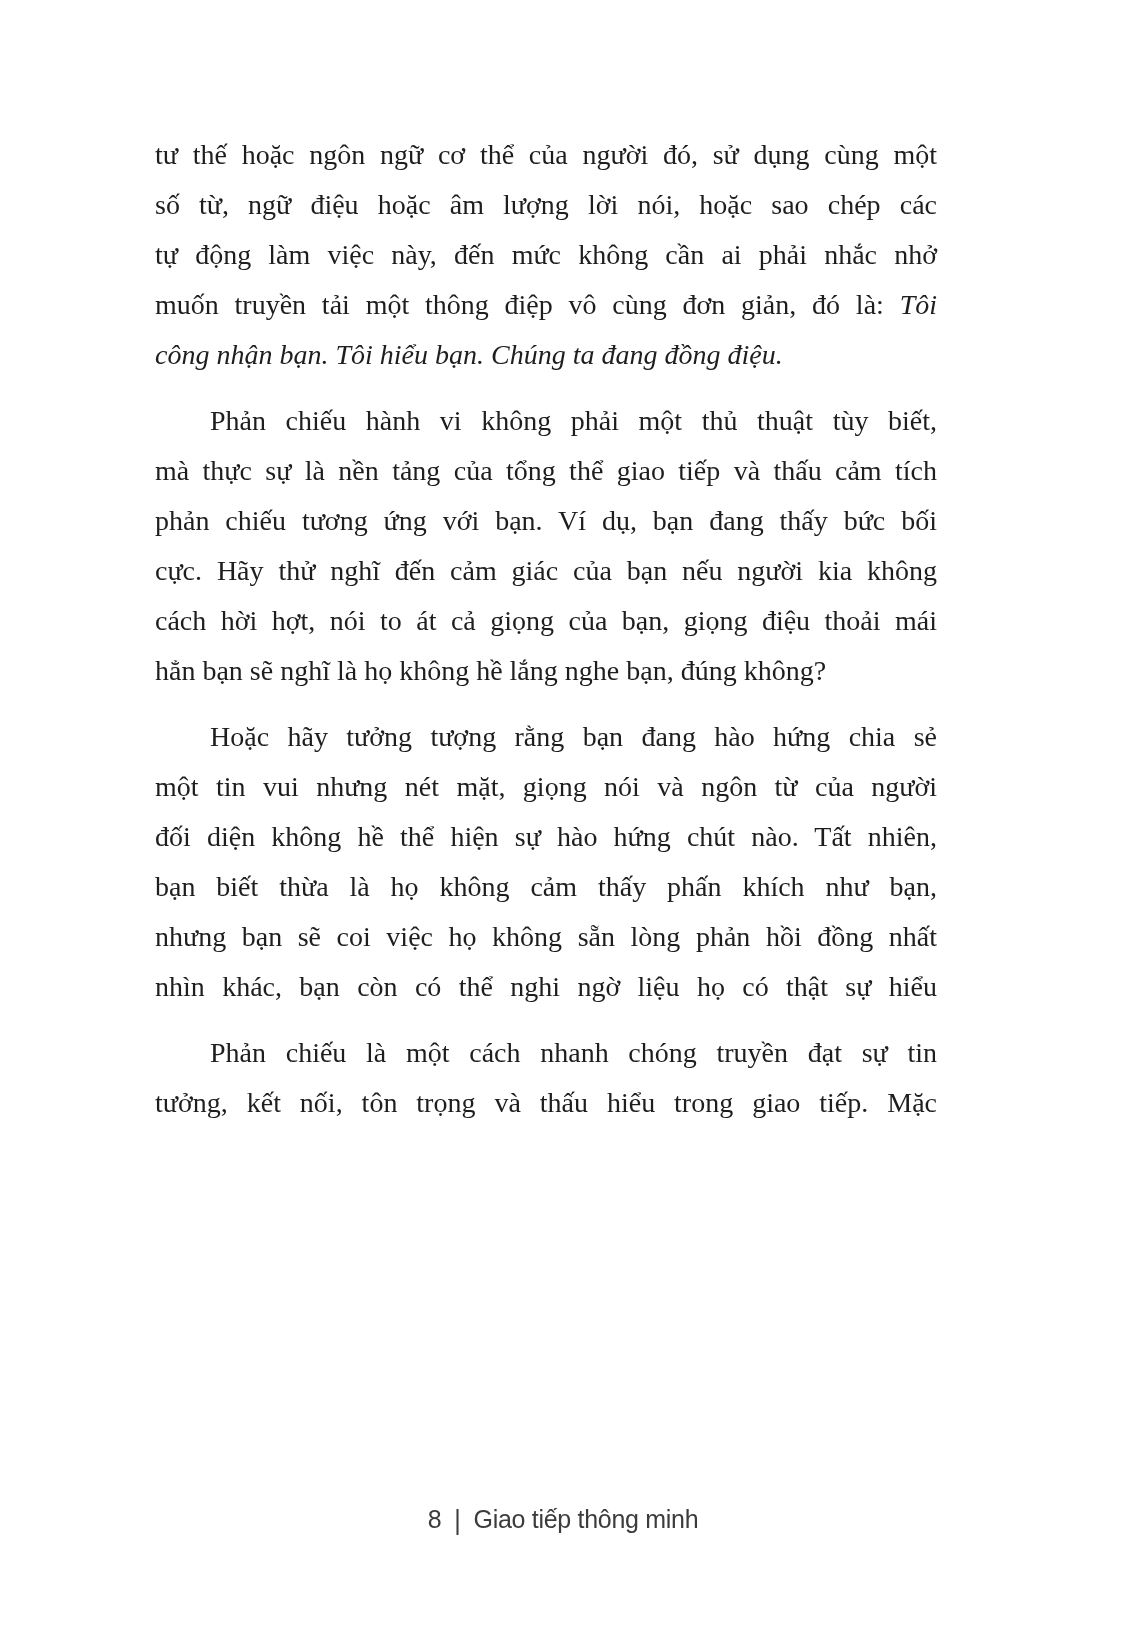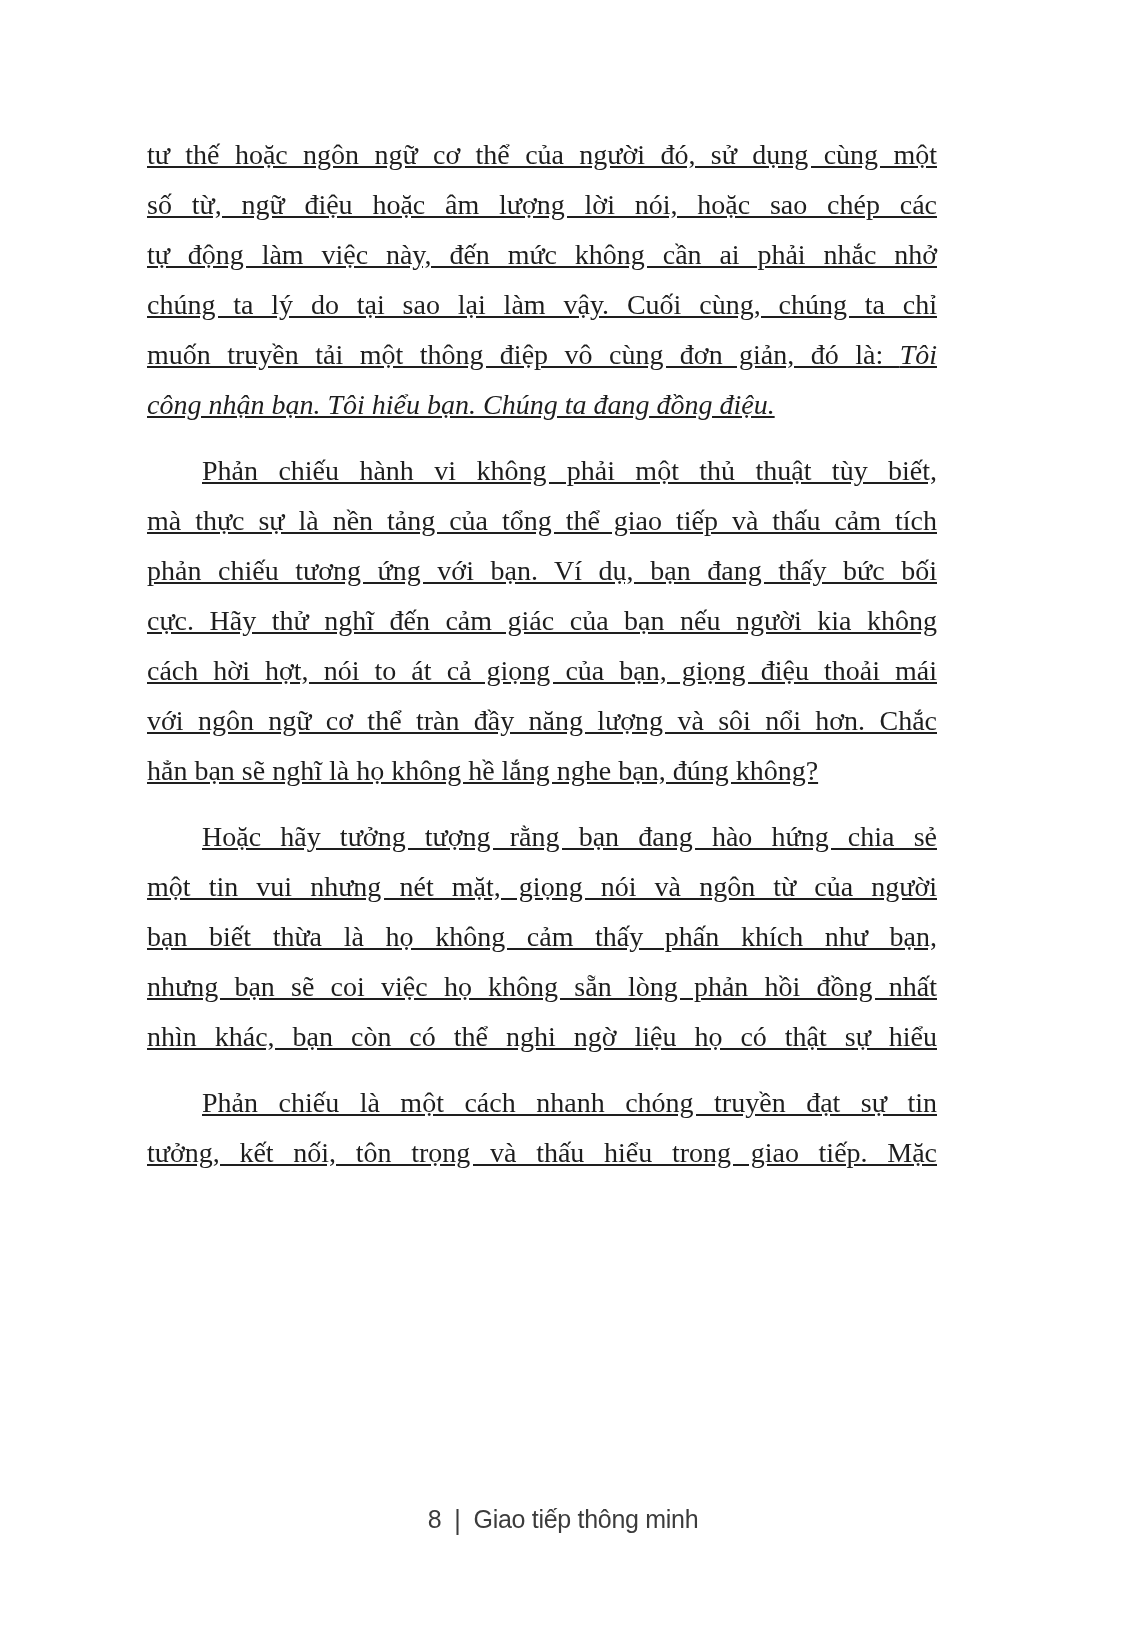--- a/index.html
+++ b/index.html
@@ -18,22 +18,21 @@
   .page-body {
     position: absolute;
     left: 147px;
     top: 130px;
     width: 790px;
     color: #1e1e1e;
     font-size: 28px;
     line-height: 50px;
   }
   .para {
-    margin: 0 0 16px 0;
-    text-decoration: underline;
+    margin: 0 0 16px 8px;
   }
   .line {
     text-align: justify;
     text-align-last: justify;
     white-space: normal;
   }
   .line.first {
     text-indent: 55px;
   }
   .line.endline {
@@ -63,36 +62,35 @@
 </head>
 <body>
 
 <div class="page">
 
   <div class="page-body">
       <div class="para">
         <div class="line"><span>tư thế hoặc ngôn ngữ cơ thể của người đó, sử dụng cùng một</span></div>
         <div class="line"><span>số từ, ngữ điệu hoặc âm lượng lời nói, hoặc sao chép các</span></div>
         <div class="line"><span>tự động làm việc này, đến mức không cần ai phải nhắc nhở</span></div>
-        <div class="line"><span>chúng ta lý do tại sao lại làm vậy. Cuối cùng, chúng ta chỉ</span></div>
         <div class="line"><span>muốn truyền tải một thông điệp vô cùng đơn giản, đó là: </span><em>Tôi</em></div>
         <div class="line endline"><em>công nhận bạn. Tôi hiểu bạn. Chúng ta đang đồng điệu.</em></div>
       </div>
       <div class="para">
         <div class="line first"><span>Phản chiếu hành vi không phải một thủ thuật tùy biết,</span></div>
         <div class="line"><span>mà thực sự là nền tảng của tổng thể giao tiếp và thấu cảm tích</span></div>
         <div class="line"><span>phản chiếu tương ứng với bạn. Ví dụ, bạn đang thấy bức bối</span></div>
         <div class="line"><span>cực. Hãy thử nghĩ đến cảm giác của bạn nếu người kia không</span></div>
         <div class="line"><span>cách hời hợt, nói to át cả giọng của bạn, giọng điệu thoải mái</span></div>
-        <div class="line"><span>với ngôn ngữ cơ thể tràn đầy năng lượng và sôi nổi hơn. Chắc</span></div>
         <div class="line endline"><span>hẳn bạn sẽ nghĩ là họ không hề lắng nghe bạn, đúng không?</span></div>
       </div>
       <div class="para">
         <div class="line first"><span>Hoặc hãy tưởng tượng rằng bạn đang hào hứng chia sẻ</span></div>
         <div class="line"><span>một tin vui nhưng nét mặt, giọng nói và ngôn từ của người</span></div>
+        <div class="line"><span>đối diện không hề thể hiện sự hào hứng chút nào. Tất nhiên,</span></div>
         <div class="line"><span>bạn biết thừa là họ không cảm thấy phấn khích như bạn,</span></div>
         <div class="line"><span>nhưng bạn sẽ coi việc họ không sẵn lòng phản hồi đồng nhất</span></div>
         <div class="line"><span>nhìn khác, bạn còn có thể nghi ngờ liệu họ có thật sự hiểu</span></div>
       </div>
       <div class="para">
         <div class="line first"><span>Phản chiếu là một cách nhanh chóng truyền đạt sự tin</span></div>
         <div class="line"><span>tưởng, kết nối, tôn trọng và thấu hiểu trong giao tiếp. Mặc</span></div>
       </div>
     </div>
 

